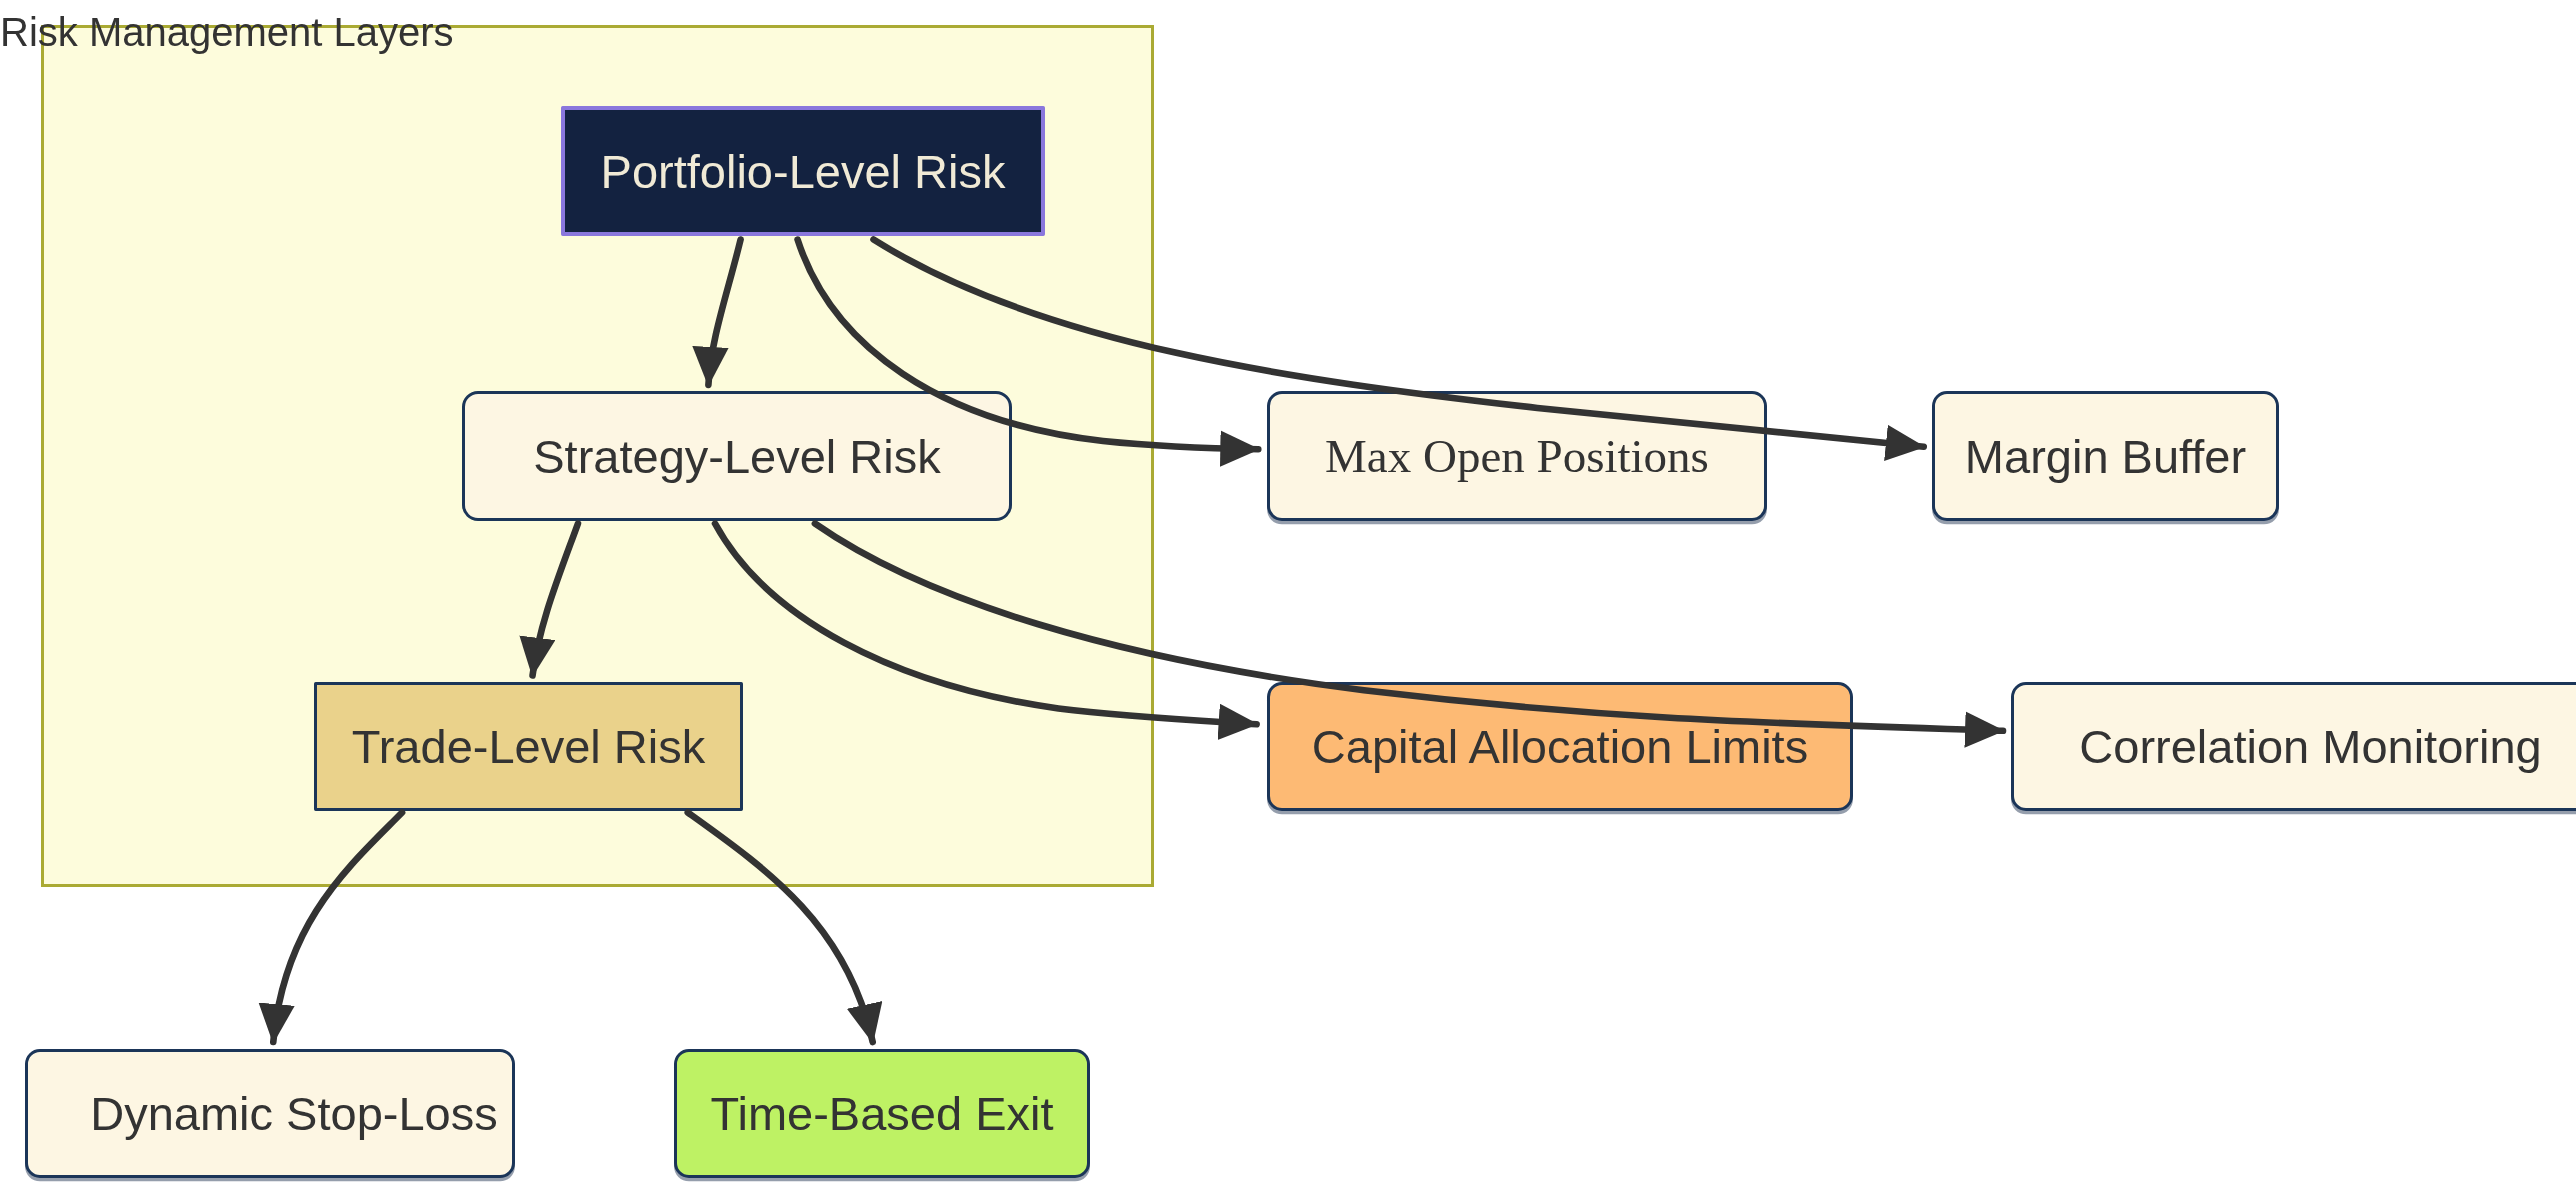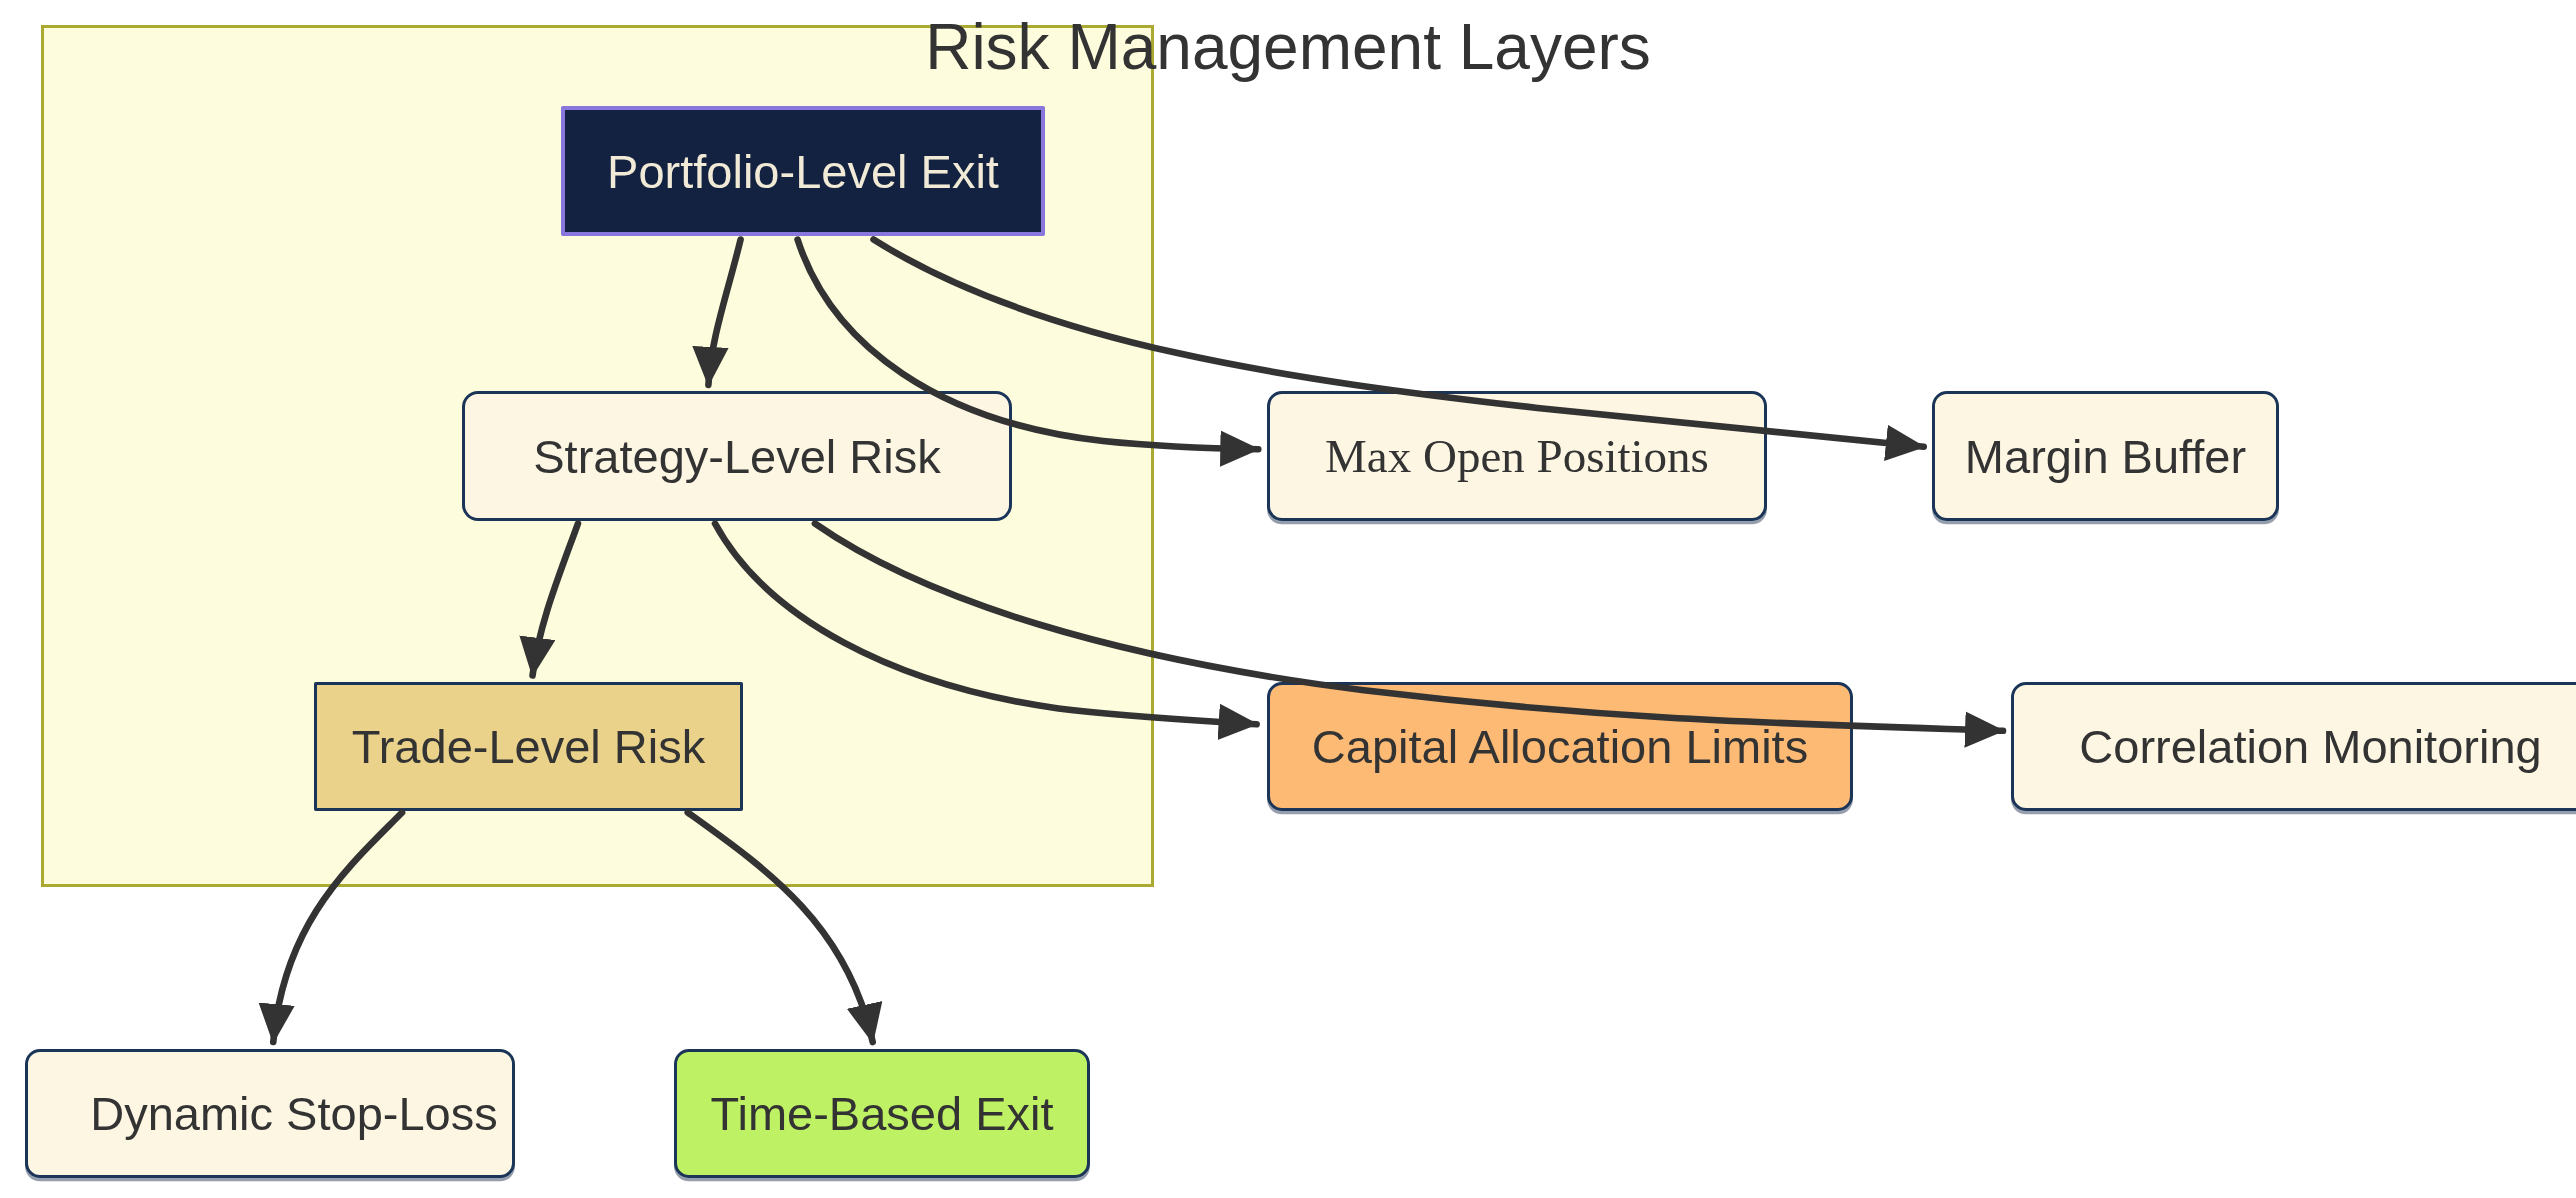--- a/index.html
+++ b/index.html
@@ -14,22 +14,21 @@
     position:absolute;
     left:41px; top:25px; width:1113px; height:862px;
     border:3.3px solid #aaaa33;
     background:#fdfcdc;
     box-sizing:border-box;
     z-index:1;
   }
   .cluster-label {
     position:absolute;
     left:0; top:10px; width:100%;
-    text-align:center;
-    font-size:64px;
+    font-size:40px;
     color:#333333;
     z-index:2;
   }
   .node {
     position:absolute;
     display:flex; align-items:center; justify-content:center;
     box-sizing:border-box;
     border:3.3px solid #1b3558;
     font-size:47px;
     color:#333333;
@@ -56,21 +55,21 @@
   .edge { fill:none; stroke:#333333; stroke-width:8px; stroke-linecap:round; }
 </style>
 </head>
 <body>
 
 <div class="canvas">
 
   <div class="cluster" id="cluster-risk" style="background: rgb(253, 252, 220); border-color: rgb(170, 170, 51);"></div>
   <div class="cluster-label" style="color: rgb(51, 51, 51);">Risk Management Layers</div>
 
-  <div class="node rect" id="n-portfolio" style="background: rgb(19, 34, 64); border-color: rgb(138, 119, 221); color: rgb(240, 234, 214);">Portfolio-Level Exit</div>
+  <div class="node rect" id="n-portfolio" style="background: rgb(19, 34, 64); border-color: rgb(138, 119, 221); color: rgb(240, 234, 214);">Portfolio-Level Risk</div>
   <div class="node rect" id="n-strategy" style="background: rgb(253, 246, 227); border-color: rgb(27, 53, 88); color: rgb(51, 51, 51);">Strategy-Level Risk</div>
   <div class="node rect" id="n-trade" style="background: rgb(234, 210, 139); border-color: rgb(27, 53, 88); color: rgb(51, 51, 51);">Trade-Level Risk</div>
   <div class="node rounded" id="n-maxpos" style="background: rgb(253, 246, 227); border-color: rgb(27, 53, 88); color: rgb(51, 51, 51);">Max Open Positions</div>
   <div class="node rounded" id="n-margin" style="background: rgb(253, 246, 227); border-color: rgb(27, 53, 88); color: rgb(51, 51, 51);">Margin Buffer</div>
   <div class="node rounded" id="n-capital" style="background: #fdba74; border-color: rgb(27, 53, 88); color: rgb(51, 51, 51);">Capital Allocation Limits</div>
   <div class="node rounded" id="n-correl" style="background: rgb(253, 246, 227); border-color: rgb(27, 53, 88); color: rgb(51, 51, 51);">Correlation Monitoring</div>
   <div class="node rounded" id="n-stoploss" style="background: rgb(253, 246, 227); border-color: rgb(27, 53, 88); color: rgb(51, 51, 51);">Dynamic Stop-Loss</div>
   <div class="node rounded" id="n-timeexit" style="background: #bef264; border-color: rgb(27, 53, 88); color: rgb(51, 51, 51);">Time-Based Exit</div>
 
   <svg class="edges-layer" width="2576" height="1199" viewBox="0 0 3120 1452">

